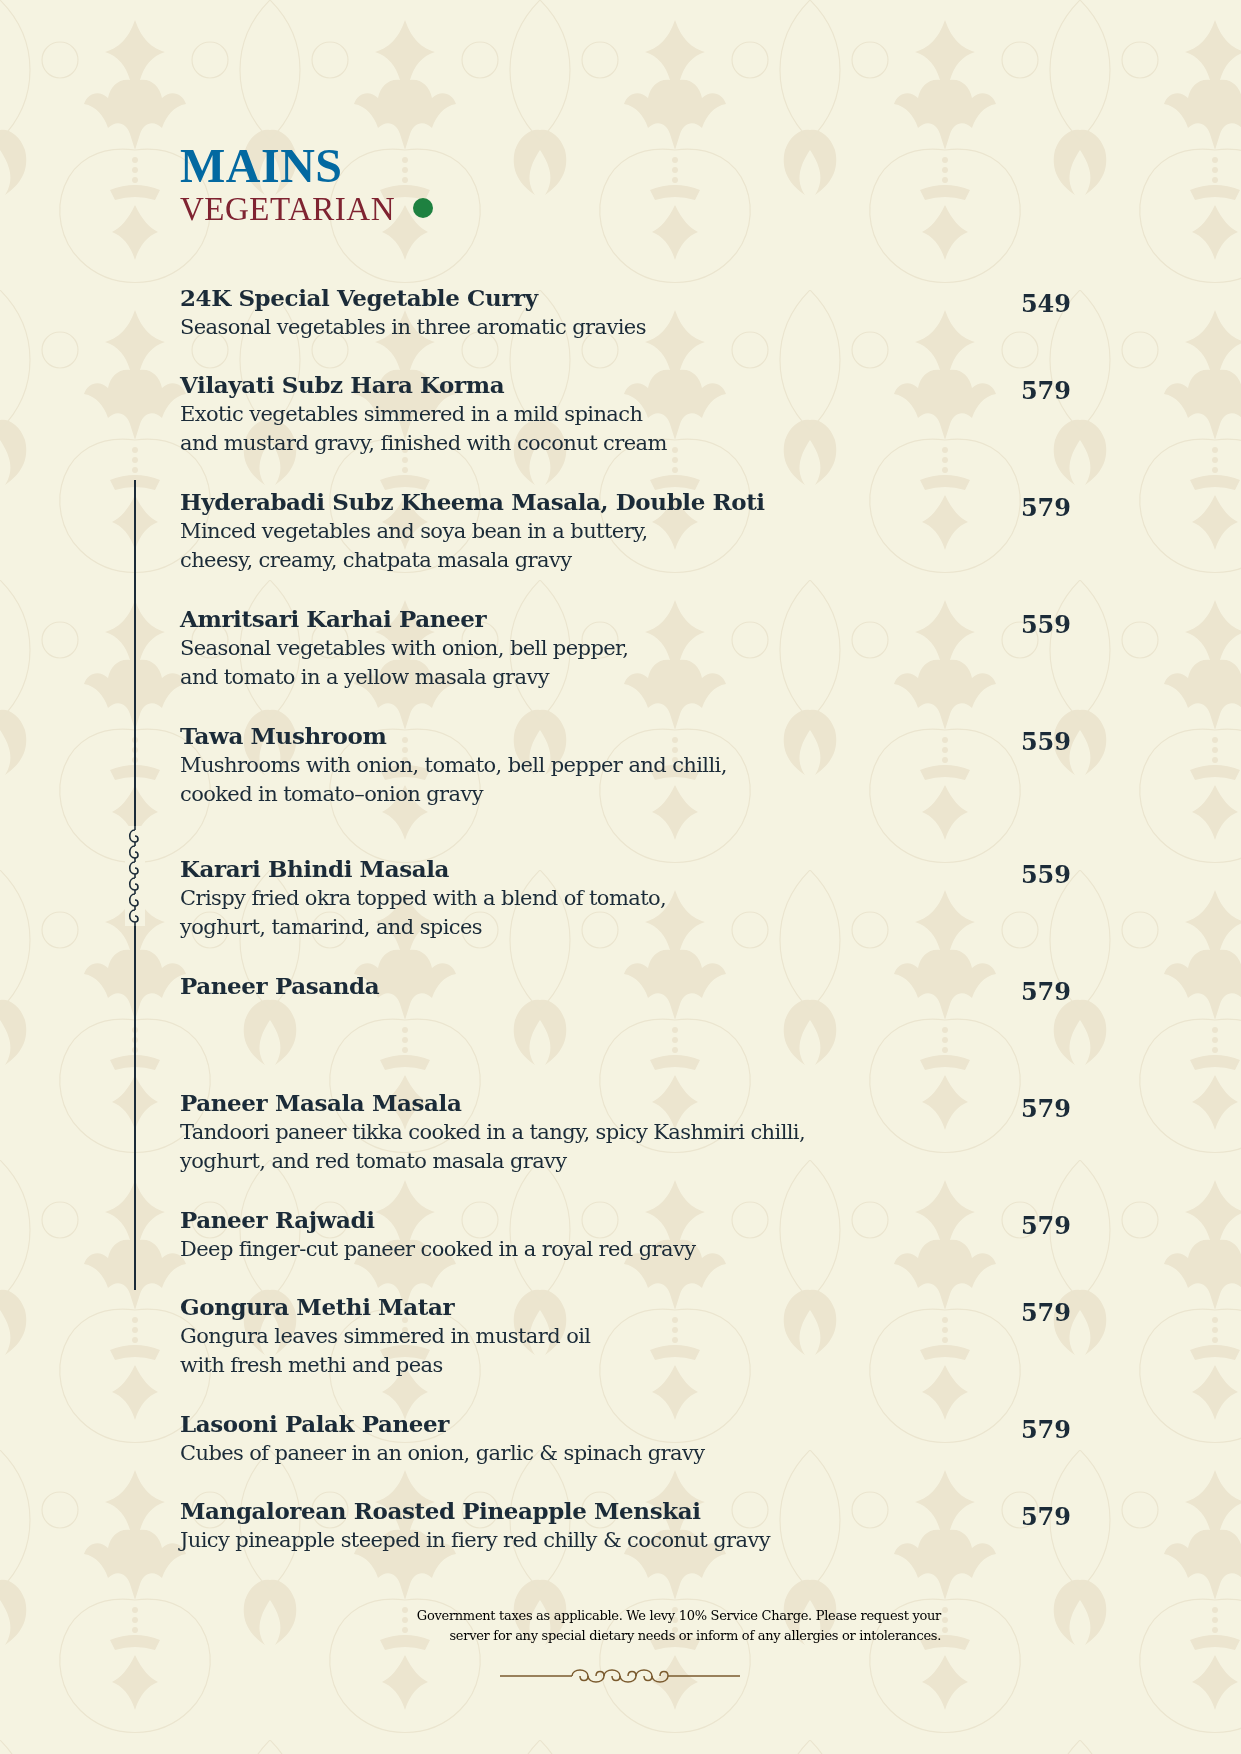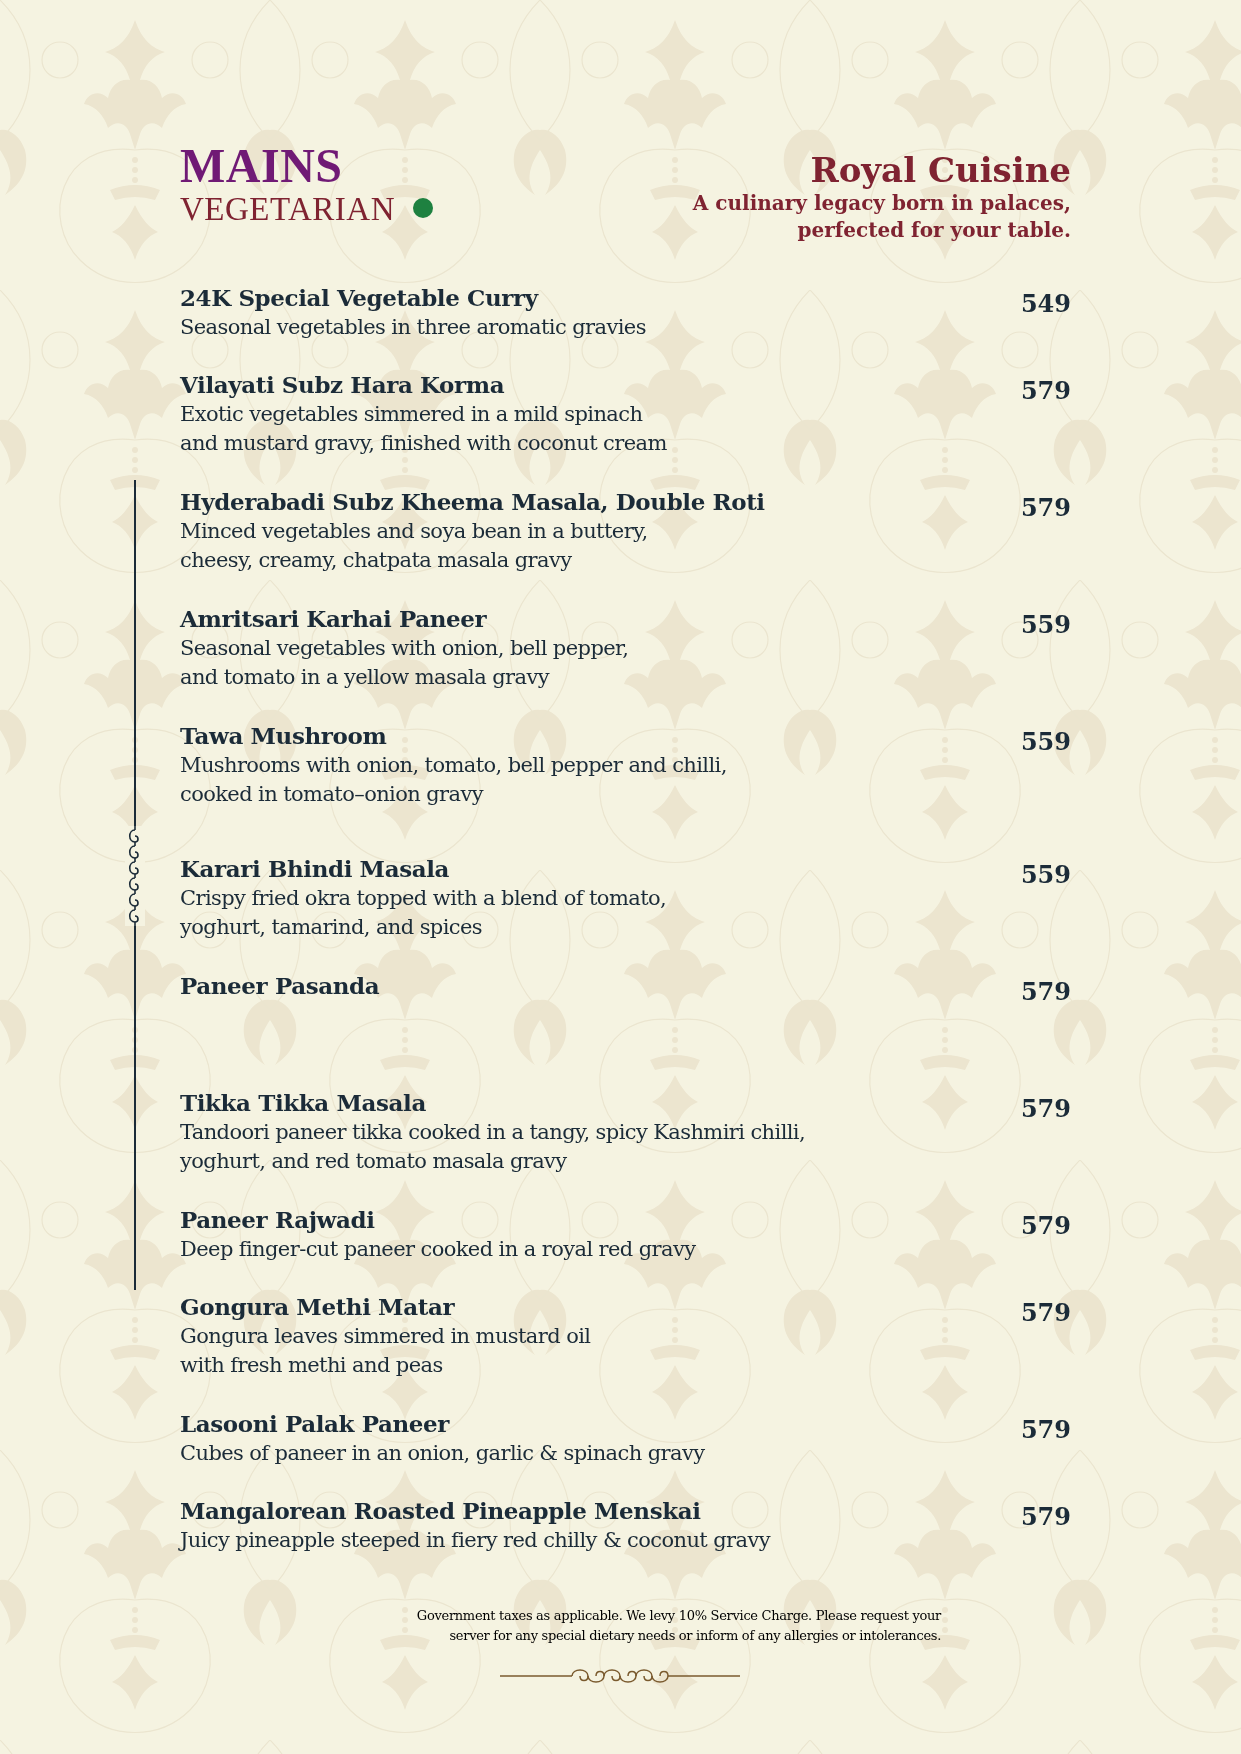--- a/index.html
+++ b/index.html
@@ -7,21 +7,21 @@
     width: 1241px; height: 1754px; position: relative; overflow: hidden;
     background-color: #f5f3e1;
     font-family: "DejaVu Serif", "Liberation Serif", serif;
   }
   .bg-pattern { position: absolute; inset: 0; z-index: 0; }
   .page { position: absolute; inset: 0; z-index: 1; }
 
   .header-left { position: absolute; left: 180px; top: 142px; }
   .mains-title {
     font-family: "Liberation Serif", "DejaVu Serif", serif;
-    font-weight: bold; color: #701a75; font-size: 48px; line-height: 48px; letter-spacing: 0.5px;
+    font-weight: bold; color: #0369a1; font-size: 48px; line-height: 48px; letter-spacing: 0.5px;
   }
   .veg-row { display: flex; align-items: center; margin-top: 4px; }
   .veg-label {
     font-family: "Liberation Serif", "DejaVu Serif", serif;
     font-weight: normal; color: #7f2331; font-size: 33px; line-height: 30px; letter-spacing: 0.5px;
   }
   .veg-dot { width: 20px; height: 20px; border-radius: 50%; background: #1e8140; margin-left: 18px; margin-top: -2px; }
 
   .header-right { position: absolute; right: 170px; top: 150px; text-align: right; color: #7f2331; }
   .brand-title { font-weight: bold; font-size: 34px; line-height: 40px; }
@@ -74,25 +74,20 @@
 <div class="page">
 
   <div class="header-left">
     <div class="mains-title">MAINS</div>
     <div class="veg-row">
       <span class="veg-label">VEGETARIAN</span>
       <span class="veg-dot"></span>
     </div>
   </div>
 
-  <div class="header-right">
-    <div class="brand-title">Royal Cuisine</div>
-    <div class="brand-tagline">A culinary legacy born in palaces,</div>
-    <div class="brand-tagline">perfected for your table.</div>
-  </div>
 
   <div class="side-rule"></div>
   <svg class="side-scroll" width="20" height="100" viewBox="0 0 20 100" xmlns="http://www.w3.org/2000/svg">
     <rect x="0" y="0" width="20" height="100" fill="#f5f3e1"></rect>
     <g fill="none" stroke="#1b2b38" stroke-width="1.6">
       <path d="M10 0 L10 4"></path>
       <path d="M10 4 C3 4 3 16 10 16 C14 16 14 10 10 10"></path>
       <path d="M10 20 C3 20 3 32 10 32 C14 32 14 26 10 26"></path>
       <path d="M10 36 C3 36 3 48 10 48 C14 48 14 42 10 42"></path>
       <path d="M10 52 C3 52 3 64 10 64 C14 64 14 58 10 58"></path>
@@ -136,21 +131,21 @@
       <div class="item-name">Karari Bhindi Masala</div>
       <div class="item-desc">Crispy fried okra topped with a blend of tomato,
 yoghurt, tamarind, and spices</div>
       <div class="item-price">559</div>
     </div>
     <div class="menu-item" style="height:117px;">
       <div class="item-name">Paneer Pasanda</div>
       <div class="item-price">579</div>
     </div>
     <div class="menu-item" style="height:117px;">
-      <div class="item-name">Tikka Tikka Masala</div>
+      <div class="item-name">Paneer Masala Masala</div>
       <div class="item-desc">Tandoori paneer tikka cooked in a tangy, spicy Kashmiri chilli,
 yoghurt, and red tomato masala gravy</div>
       <div class="item-price">579</div>
     </div>
     <div class="menu-item" style="height:87px;">
       <div class="item-name">Paneer Rajwadi</div>
       <div class="item-desc">Deep finger-cut paneer cooked in a royal red gravy</div>
       <div class="item-price">579</div>
     </div>
     <div class="menu-item" style="height:117px;">

